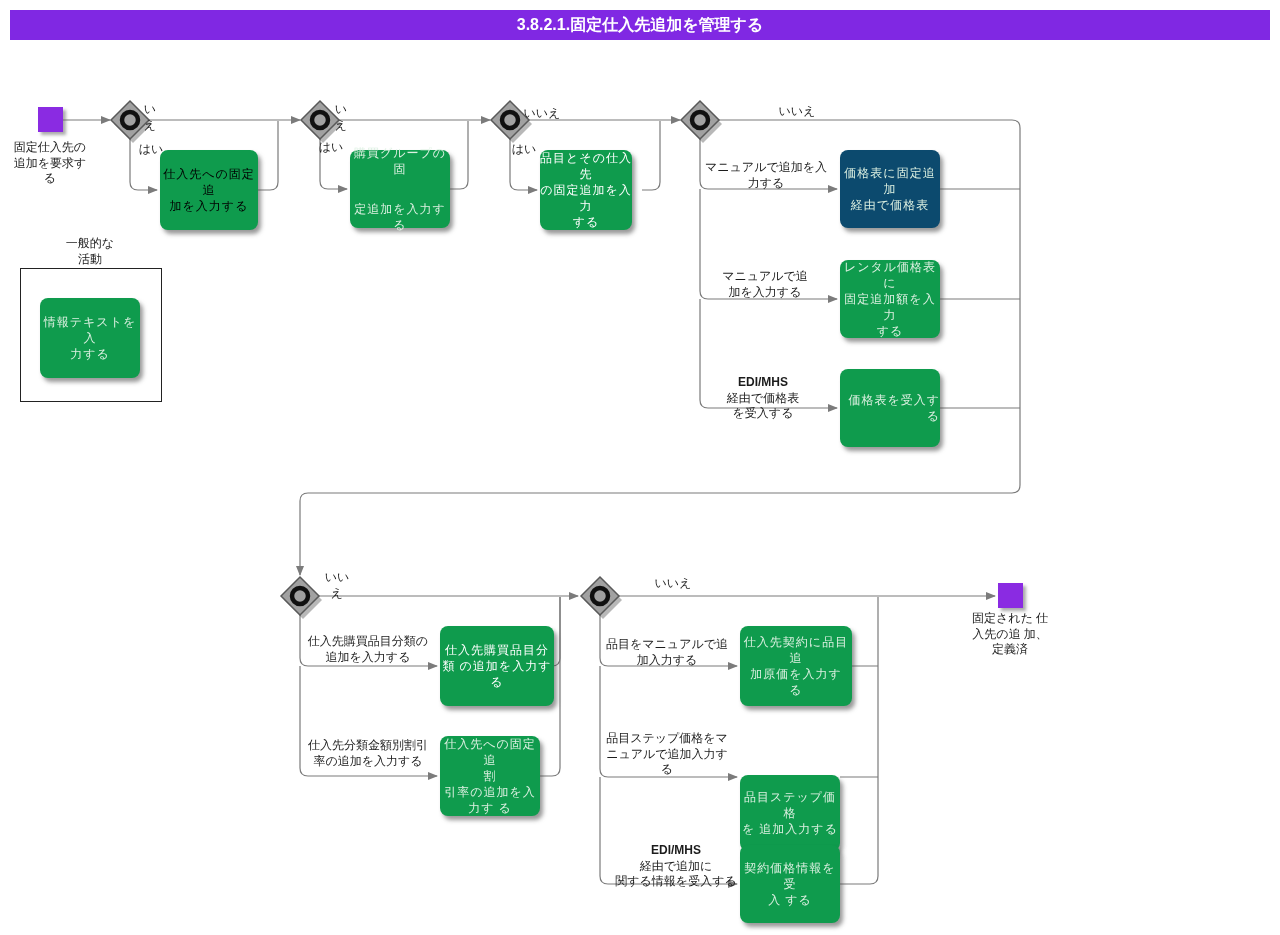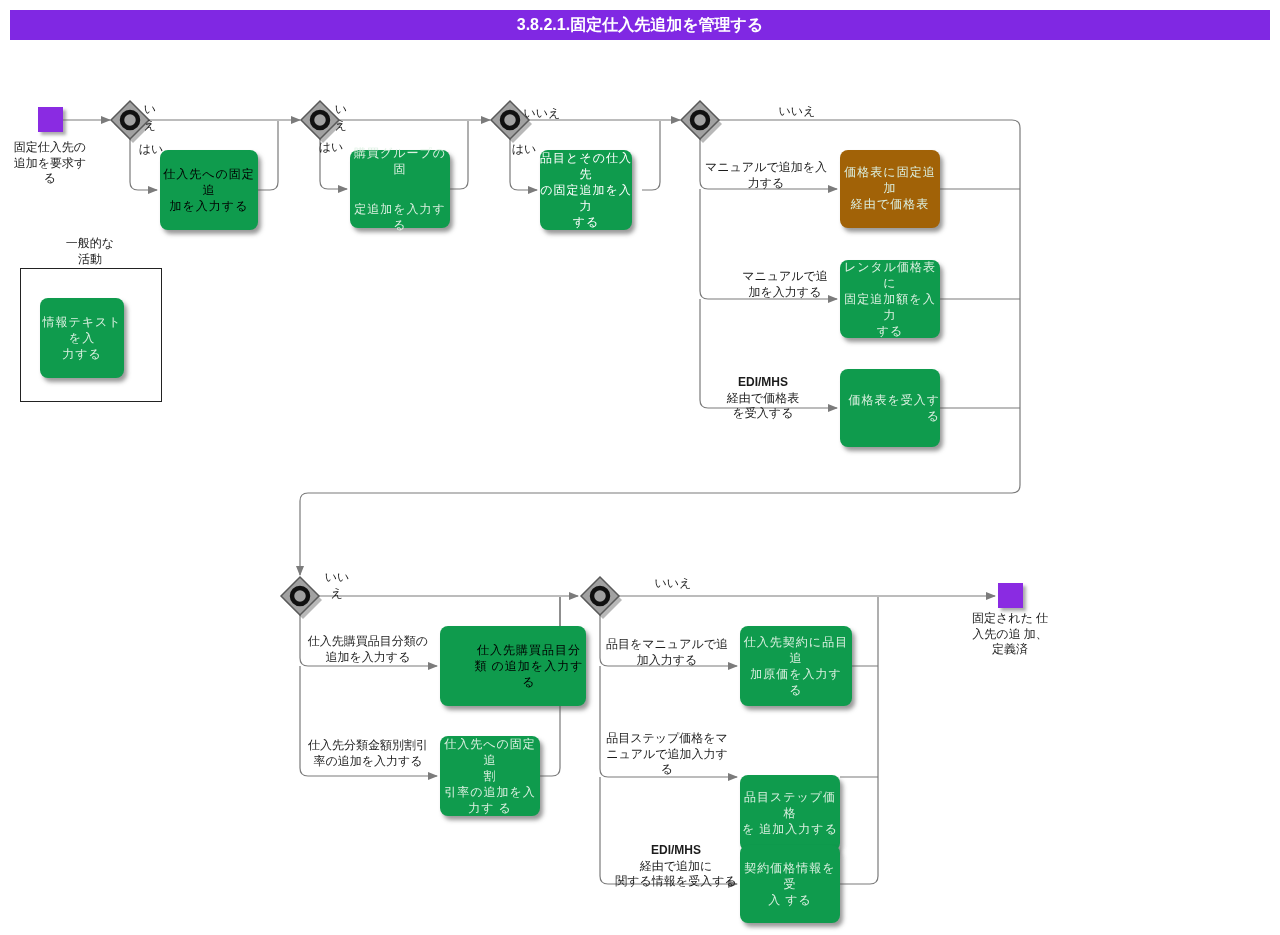--- a/index.html
+++ b/index.html
@@ -92,37 +92,37 @@
       </div>
       <div class="activity" style="left: 350px; top: 150px; width: 100px; height: 78px; background: rgb(15, 155, 77); color: rgb(220, 240, 225); gap: 24px;">
         <div>購買グループの固</div>
         <div>定追加を入力する</div>
       </div>
       <div class="activity" style="left: 540px; top: 150px; width: 92px; height: 80px; background: rgb(15, 155, 77); color: #ffffff; font-family: Liberation Serif, serif;">
         <div>品目とその仕入先</div>
         <div>の固定追加を入力</div>
         <div>する</div>
       </div>
-      <div class="activity" style="left: 840px; top: 150px; width: 100px; height: 78px; background: #a16207; color: rgb(220, 240, 225); font-family: Liberation Mono, monospace;">
+      <div class="activity" style="left: 840px; top: 150px; width: 100px; height: 78px; background: #0c4a6e; color: rgb(220, 240, 225);">
         <div>価格表に固定追加</div>
         <div>経由で価格表</div>
       </div>
       <div class="activity" style="left: 840px; top: 260px; width: 100px; height: 78px; background: rgb(15, 155, 77); color: rgb(220, 240, 225);">
         <div>レンタル価格表に</div>
         <div>固定追加額を入力</div>
         <div>する</div>
       </div>
       <div class="activity" style="left: 840px; top: 369px; width: 100px; height: 78px; background: rgb(15, 155, 77); color: rgb(220, 240, 225); text-align: right;">
         <div>価格表を受入する</div>
       </div>
-      <div class="activity" style="left: 40px; top: 298px; width: 84px; height: 80px; background: rgb(15, 155, 77); color: rgb(220, 240, 225);">
+      <div class="activity" style="left: 40px; top: 298px; width: 100px; height: 80px; background: rgb(15, 155, 77); color: rgb(220, 240, 225);">
         <div>情報テキストを入</div>
         <div>力する</div>
       </div>
-      <div class="activity" style="left: 440px; top: 626px; width: 114px; height: 80px; background: rgb(15, 155, 77); color: #000000; padding-left: 32px;">
+      <div class="activity" style="left: 440px; top: 626px; width: 114px; height: 80px; background: rgb(15, 155, 77); color: #ffffff;">
         <div>仕入先購買品目分</div>
         <div>類 の追加を入力す</div>
         <div>る</div>
       </div>
       <div class="activity" style="left: 440px; top: 736px; width: 100px; height: 80px; background: rgb(15, 155, 77); color: rgb(220, 240, 225);">
         <div>仕入先への固定追</div>
         <div>割</div>
         <div>引率の追加を入</div>
         <div>力す る</div>
       </div>
@@ -172,21 +172,21 @@
       <div class="lbl" style="left: 524px; top: 142px;">
         <div>はい</div>
       </div>
       <div class="lbl" style="left: 797px; top: 104px;">
         <div>いいえ</div>
       </div>
       <div class="lbl" style="left: 766px; top: 160px;">
         <div>マニュアルで追加を入</div>
         <div>力する</div>
       </div>
-      <div class="lbl" style="left: 765px; top: 269px; margin-left: 20px;">
+      <div class="lbl" style="left: 765px; top: 269px;">
         <div>マニュアルで追</div>
         <div>加を入力する</div>
       </div>
       <div class="lbl" style="left: 763px; top: 375px;">
         <div class="strong">EDI/MHS</div>
         <div>経由で価格表</div>
         <div>を受入する</div>
       </div>
       <div class="lbl" style="left: 337px; top: 570px;">
         <div>いい</div>

